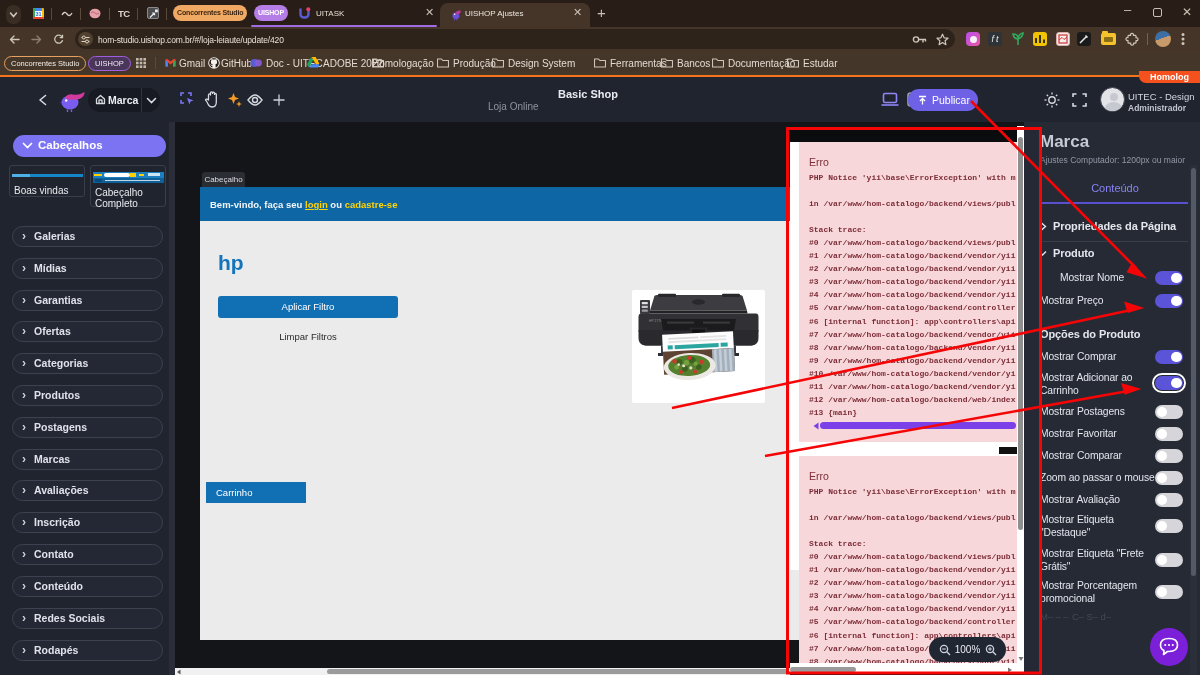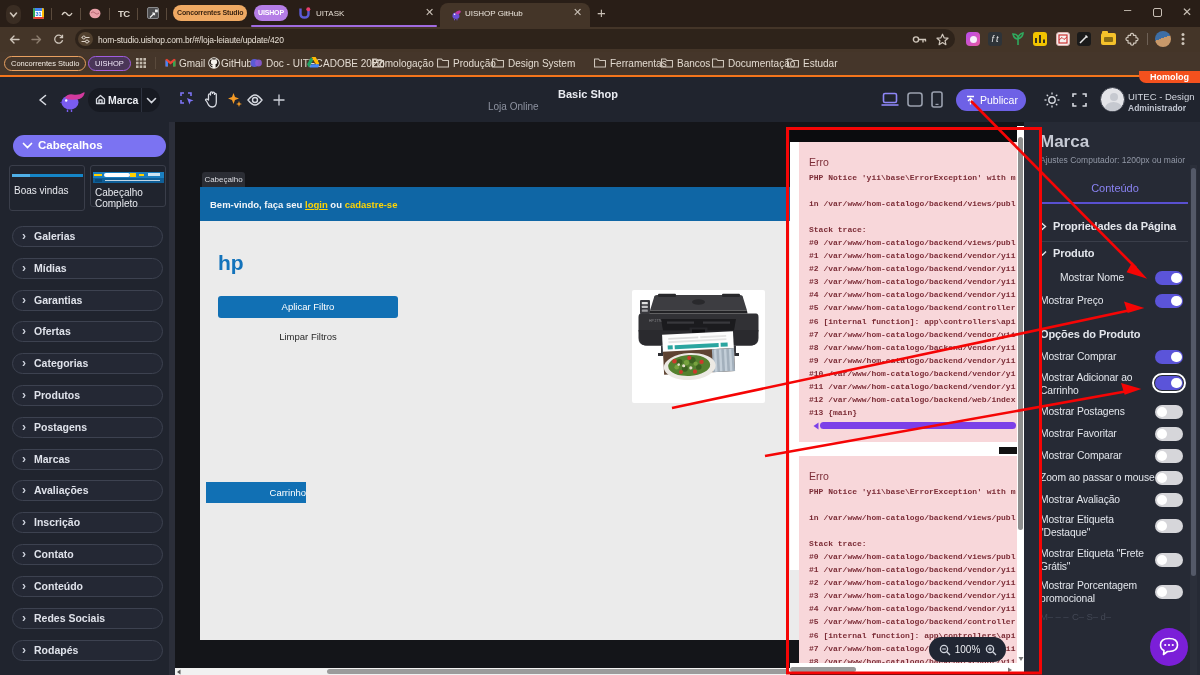--- a/index.html
+++ b/index.html
@@ -35,21 +35,21 @@
   
   .rrow { position:absolute; left:1040px; color:#e3e6ec; font-size:10.3px; letter-spacing:-0.1px; }
   .tog { position:absolute; left:1155px; width:28px; height:13.5px; border-radius:8px; }
   .tog.on { background:#5b54d9; }
   .tog.on::after { content:""; position:absolute; right:1.5px; top:1.5px; width:10.5px; height:10.5px; border-radius:50%; background:#fff; }
   .tog.off { background:#d6d6da; }
   .tog.off::after { content:""; position:absolute; left:1.5px; top:1.5px; width:10.5px; height:10.5px; border-radius:50%; background:#fff; }
 
   
   #page { left:200px; top:187px; width:830px; height:453px; background:#ebebeb; }
-  .bluebtn { position:absolute; background:#1170b4; color:#fff;text-align:right; }
+  .bluebtn { position:absolute; background:#1170b4; color:#fff; }
 
   
   #panel { left:790px; top:130px; width:234px; height:440px; background:#fff; }
   .pink { position:absolute; left:9px; width:218px; background:#f8d7da; color:#7c2d37; }
   .mono { font-family:"Liberation Mono", monospace; font-size:8px; font-weight:bold; white-space:pre; line-height:13.05px; }
 
   svg { display:block; }
 </style>
 </head>
 <body>
@@ -101,21 +101,21 @@
 <div class="wbtn" style="left:425px;top:6px;font-size:11px;">✕</div>
 <div class="abs" style="left:251px;top:25px;width:186px;height:2px;background:#a06be0;border-radius:1px;"></div>
 
 <div class="tab-active"></div>
 <svg class="abs" style="left:450px;top:8px;" width="13" height="13" viewBox="0 0 13 13">
   <path d="M3.5 5 Q2 6.5 2.5 9 Q3 11 6 11 Q9.5 11 9.5 8 Q9.5 5.5 7 5 Q4.5 4.5 3.5 5 Z" fill="#6a4fd8"></path>
   <path d="M5 5 Q7 2 10 2.5 Q11.5 3 10.5 4.5 Q9 6.5 7.5 6.5 Z" fill="#c0399f"></path>
   <circle cx="4.6" cy="6.2" r="0.8" fill="#fff"></circle>
   <path d="M4.5 11 L4.5 12.3 M7 11 L7 12.3" stroke="#6a4fd8" stroke-width="1"></path>
 </svg>
-<div class="abs" style="left:465px;top:9px;font-size:8px;color:#ece6dd;">UISHOP GitHub</div>
+<div class="abs" style="left:465px;top:9px;font-size:8px;color:#ece6dd;">UISHOP Ajustes</div>
 <div class="wbtn" style="left:573px;top:6px;font-size:11px;">✕</div>
 <div class="wbtn" style="left:597px;top:4px;font-size:15px;font-weight:300;">+</div>
 
 <div class="wbtn" style="left:1124px;top:2px;font-size:13px;">–</div>
 <div class="abs" style="left:1153px;top:8px;width:9px;height:9px;border:1.2px solid #c9c0b6;border-radius:2px;"></div>
 <div class="wbtn" style="left:1182px;top:5px;font-size:12px;">✕</div>
 
 <svg class="abs" style="left:9px;top:34px;" width="11" height="11">
     <path d="M10 5.5 L1.5 5.5 M5 2 L1.5 5.5 L5 9" stroke="#cfc6bb" stroke-width="1.4" fill="none" stroke-linecap="round" stroke-linejoin="round"></path>
   </svg>
@@ -299,21 +299,21 @@
     <rect x="2.5" y="1.5" width="13" height="9" rx="1.5" stroke="#8e86f7" stroke-width="1.6" fill="none"></rect>
     <path d="M0.5 13 L17.5 13" stroke="#8e86f7" stroke-width="1.6"></path>
   </svg>
 <svg class="abs" style="left:907px;top:92px;" width="16" height="15">
     <rect x="1" y="1" width="14" height="13" rx="2.5" stroke="#9aa0ae" stroke-width="1.6" fill="none"></rect>
   </svg>
 <svg class="abs" style="left:931px;top:91px;" width="12" height="17">
     <rect x="1" y="1" width="10" height="15" rx="2" stroke="#9aa0ae" stroke-width="1.6" fill="none"></rect>
     <path d="M4.5 13.4 L7.5 13.4" stroke="#9aa0ae" stroke-width="1.2"></path>
   </svg>
-<div class="abs" style="left:956px;top:89px;width:70px;height:22px;border-radius:11px;background:#6e61e6;">
+<div class="abs" style="left:908px;top:89px;width:70px;height:22px;border-radius:11px;background:#6e61e6;">
   <svg style="position:absolute;left:9px;top:5.5px;" width="11" height="11">
       <path d="M2 1.5 L9 1.5 M5.5 4 L5.5 9.5 M3 6 L5.5 3.5 L8 6" stroke="#fff" stroke-width="1.3" fill="none"></path>
     </svg>
   <div style="position:absolute;left:24px;top:4.5px;font-size:10.5px;color:#fff;">Publicar</div>
 </div>
 <svg class="abs" style="left:1044px;top:92px;" width="16" height="16">
     <circle cx="8" cy="8" r="3.2" stroke="#d6d9e0" stroke-width="1.4" fill="none"></circle>
     <g stroke="#d6d9e0" stroke-width="1.3">
       <path d="M8 0.5 L8 2.5"></path>
       <path d="M8 13.5 L8 15.5"></path>
@@ -342,21 +342,21 @@
 <div class="abs" style="left:1139px;top:71px;width:61px;height:12px;background:#f4511e;border-radius:0 0 0 7px;color:#fff;font-size:9px;font-weight:bold;text-align:center;line-height:12px;">Homolog</div>
 <div class="abs" id="leftbar"></div>
 
 <div class="abs" style="left:13px;top:135px;width:153px;height:22px;border-radius:11px;background:#7b73f2;">
   <svg style="position:absolute;left:9px;top:7px;" width="11" height="8">
       <path d="M1.5 1.5 L5.5 5.5 L9.5 1.5" stroke="#fff" stroke-width="1.7" fill="none" stroke-linecap="round"></path>
     </svg>
   <div style="position:absolute;left:25px;top:4px;font-size:11.5px;font-weight:bold;color:#fff;">Cabeçalhos</div>
 </div>
 
-<div class="abs" style="left:9px;top:165px;width:76px;height:46px;border:1px solid #3a3e4a;border-radius:3px;">
+<div class="abs" style="left:9px;top:165px;width:76px;height:32px;border:1px solid #3a3e4a;border-radius:3px;">
   <div style="position:absolute;left:2px;top:8px;width:71px;height:2.5px;background:#1586c8;"></div>
   <div style="position:absolute;left:2px;top:8px;width:18px;height:2.5px;background:#4fb0e8;"></div>
   <div style="position:absolute;left:4px;top:19px;font-size:10px;color:#e8eaef;">Boas vindas</div>
 </div>
 <div class="abs" style="left:90px;top:165px;width:76px;height:42px;border:1px solid #3a3e4a;border-radius:3px;">
   <div style="position:absolute;left:2px;top:6px;width:71px;height:6px;background:#1b7fc0;">
     <div style="position:absolute;left:1px;top:1.5px;width:8px;height:2.5px;background:#ffd000;"></div>
     <div style="position:absolute;left:11px;top:1px;width:26px;height:3.5px;border-radius:2px;background:#fff;"></div>
     <div style="position:absolute;left:37px;top:1px;width:6px;height:3.5px;background:#ffd000;"></div>
     <div style="position:absolute;left:46px;top:1.5px;width:5px;height:2px;background:#ffd000;"></div>

